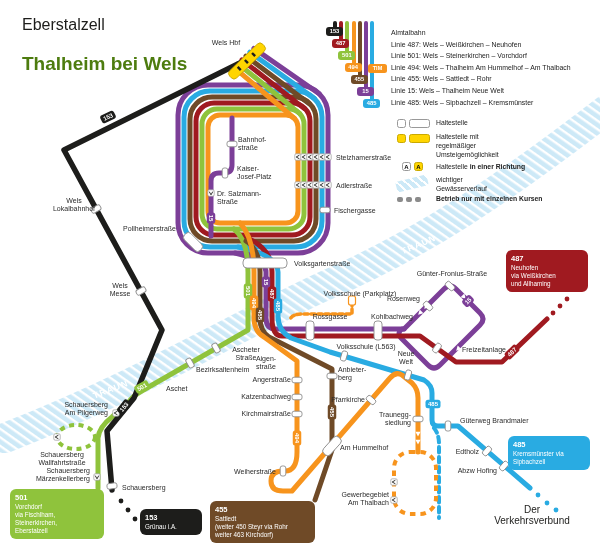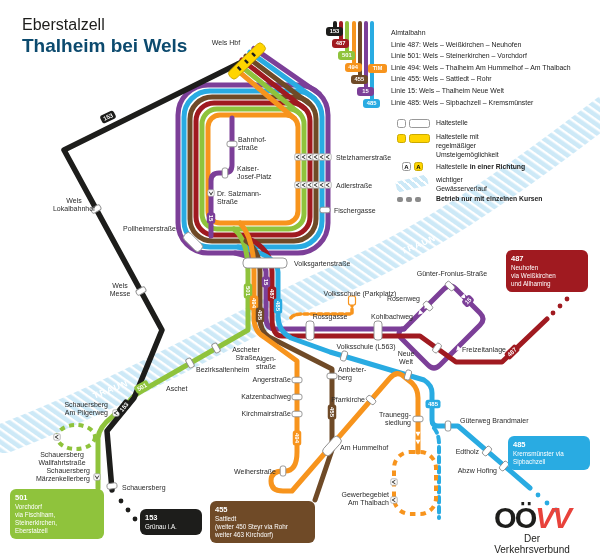--- a/index.html
+++ b/index.html
@@ -6,21 +6,21 @@
   body{width:600px;height:560px;position:relative;background:#fff;overflow:hidden;
        font-family:"Liberation Sans",sans-serif;}
   svg text{font-family:"Liberation Sans",sans-serif}
   .lbl{font-size:7px;fill:#2b2b2b}
   .riv{font-size:8.5px;font-weight:bold;fill:#fff;letter-spacing:1.5px;text-anchor:middle}
   .bdg{font-size:6px;font-weight:bold;fill:#fff;text-anchor:middle}
   .ln{fill:none;stroke-linejoin:round;stroke-linecap:round}
   
   .ov{position:absolute;z-index:3}
   .title1{font-size:16px;color:#1d1d1b}
-  .title2{font-size:19px;font-weight:bold;color:#0c4a6e;margin-top:1px}
+  .title2{font-size:19px;font-weight:bold;color:#4d7c0f;margin-top:19px}
   .bar{position:absolute;width:4px;border-radius:2px;top:21px}
   .barbadge{position:absolute;width:17px;height:9px;border-radius:3px;color:#fff;
             font-size:5.8px;font-weight:bold;text-align:center;line-height:9px}
   .lrow{position:absolute;left:391px;font-size:6.9px;color:#222;white-space:nowrap}
   .timpill{position:absolute;left:368px;width:19px;height:9px;border-radius:2.5px;color:#fff;
            font-size:5.5px;font-weight:bold;text-align:center;line-height:9px}
   .l2row{position:absolute;font-size:6.8px;color:#222;line-height:1.3;white-space:pre-line}
   .sw{position:absolute;border-radius:2.5px;box-sizing:border-box}
   .rbox{position:absolute;z-index:3;border-radius:6px;color:#fff;padding:4px 5px;
         font-size:6.3px;line-height:1.3;white-space:pre-line}
@@ -348,15 +348,14 @@
 <div class="rbox" style="left:210px;top:501px;width:95px;background:#6f4a27"><b>455</b><span>Sattledt
 (weiter 450 Steyr via Rohr
 weiter 463 Kirchdorf)</span></div>
 <div class="rbox" style="left:506px;top:250px;width:72px;background:#a01a20"><b>487</b><span>Neuhofen
 via Weißkirchen
 und Allhaming</span></div>
 <div class="rbox" style="left:508px;top:436px;width:72px;background:#29abe2"><b>485</b><span>Kremsmünster via
 Sipbachzell</span></div>
 
 <div class="logo" style="left:486px;top:504px;width:92px">
-  <div class="big"><span>OÖ</span><span class="vv">VV</span></div>
   <div class="sub">Der Verkehrsverbund</div>
 </div>
 
 </body></html>

